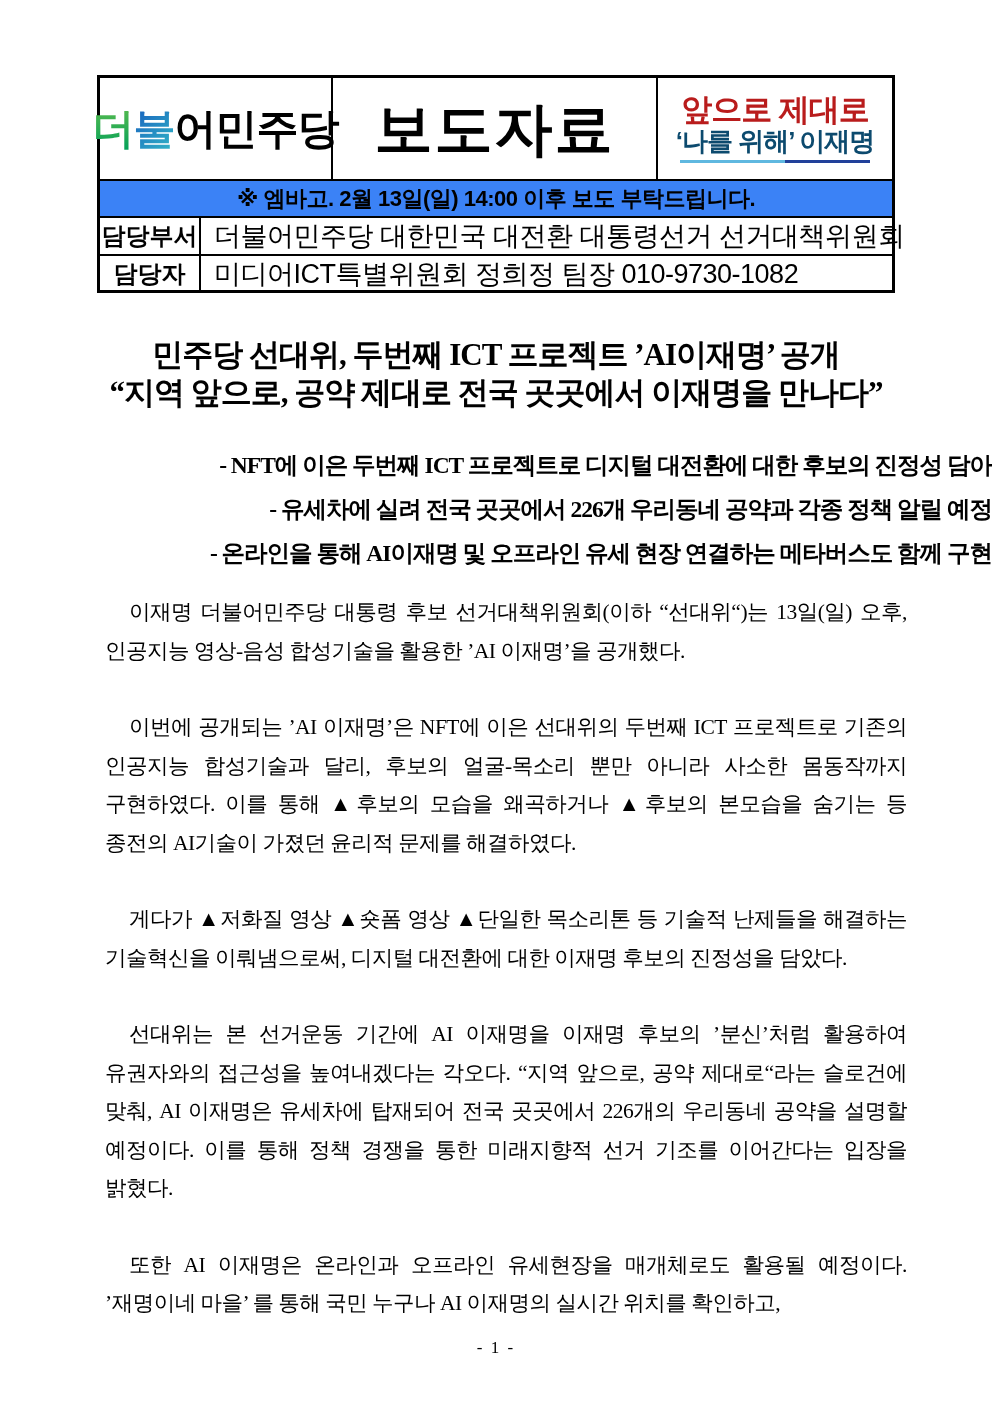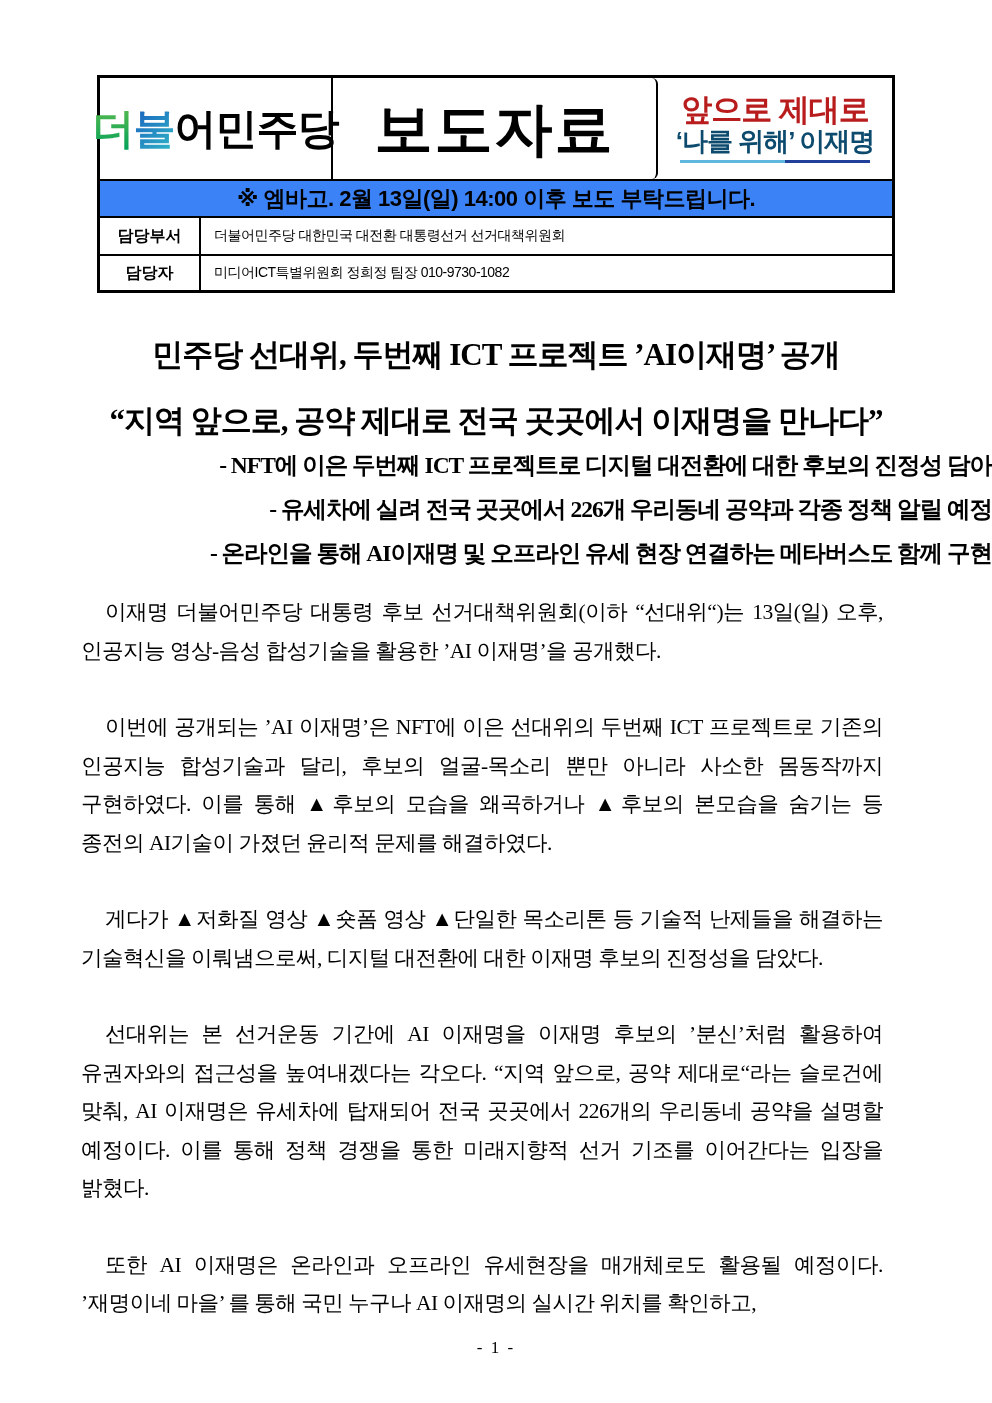--- a/index.html
+++ b/index.html
@@ -34,21 +34,21 @@
     border-bottom: 2px solid #000000;
   }
   .hcell {
     display: flex;
     flex-direction: column;
     align-items: center;
     justify-content: center;
     box-sizing: border-box;
   }
   .logo-cell { border-right: 2px solid #000000; }
-  .pr-cell   { border-right: 2px solid #000000; border-radius: 6px; }
+  .pr-cell   { border-right: 2px solid #000000; }
 
   .party-logo {
     font-size: 42px;
     font-weight: 900;
     letter-spacing: -1px;
     line-height: 1;
     white-space: nowrap;
   }
   .lg-green {
     background: linear-gradient(180deg, #5bbb4e 0%, #00a05a 100%);
@@ -111,51 +111,51 @@
     display: grid;
     grid-template-columns: 101px 1fr;
     height: 36px;
   }
   .info-row + .info-row .info-label,
   .info-row + .info-row .info-value { border-top: 2px solid #000000; }
   .info-label {
     display: flex;
     align-items: center;
     justify-content: center;
-    font-size: 16px;
+    font-size: 24px;
     font-weight: 800;
     border-right: 2px solid #000000;
     box-sizing: border-box;
   }
   .info-value {
     display: flex;
     align-items: center;
     padding-left: 13px;
-    font-size: 14px;
+    font-size: 27px;
     font-weight: 400;
     letter-spacing: -0.5px;
     box-sizing: border-box;
     white-space: nowrap;
   }
 
   
   .doc-title {
     position: absolute;
     top: 334px;
     left: 0;
     width: 100%;
     text-align: center;
     font-size: 31px;
     font-weight: 700;
     letter-spacing: -1px;
     margin: 0;
   }
   .doc-subtitle {
     position: absolute;
-    top: 400px;
+    top: 372px;
     left: 0;
     width: 100%;
     text-align: center;
     font-size: 31px;
     font-weight: 700;
     letter-spacing: -1px;
     margin: 0;
   }
   .bullets {
     position: absolute;
@@ -169,21 +169,21 @@
     font-weight: 700;
     letter-spacing: -1px;
     line-height: 44px;
     white-space: nowrap;
   }
 
   
   .body-text {
     position: absolute;
     top: 593px;
-    left: 81px;
+    left: 105px;
     width: 802px;
   }
   .body-text p {
     margin: 0 0 38px 0;
     font-size: 21.5px;
     line-height: 38.5px;
     letter-spacing: -0.5px;
     text-align: justify;
     text-indent: 24px;
     word-break: keep-all;

